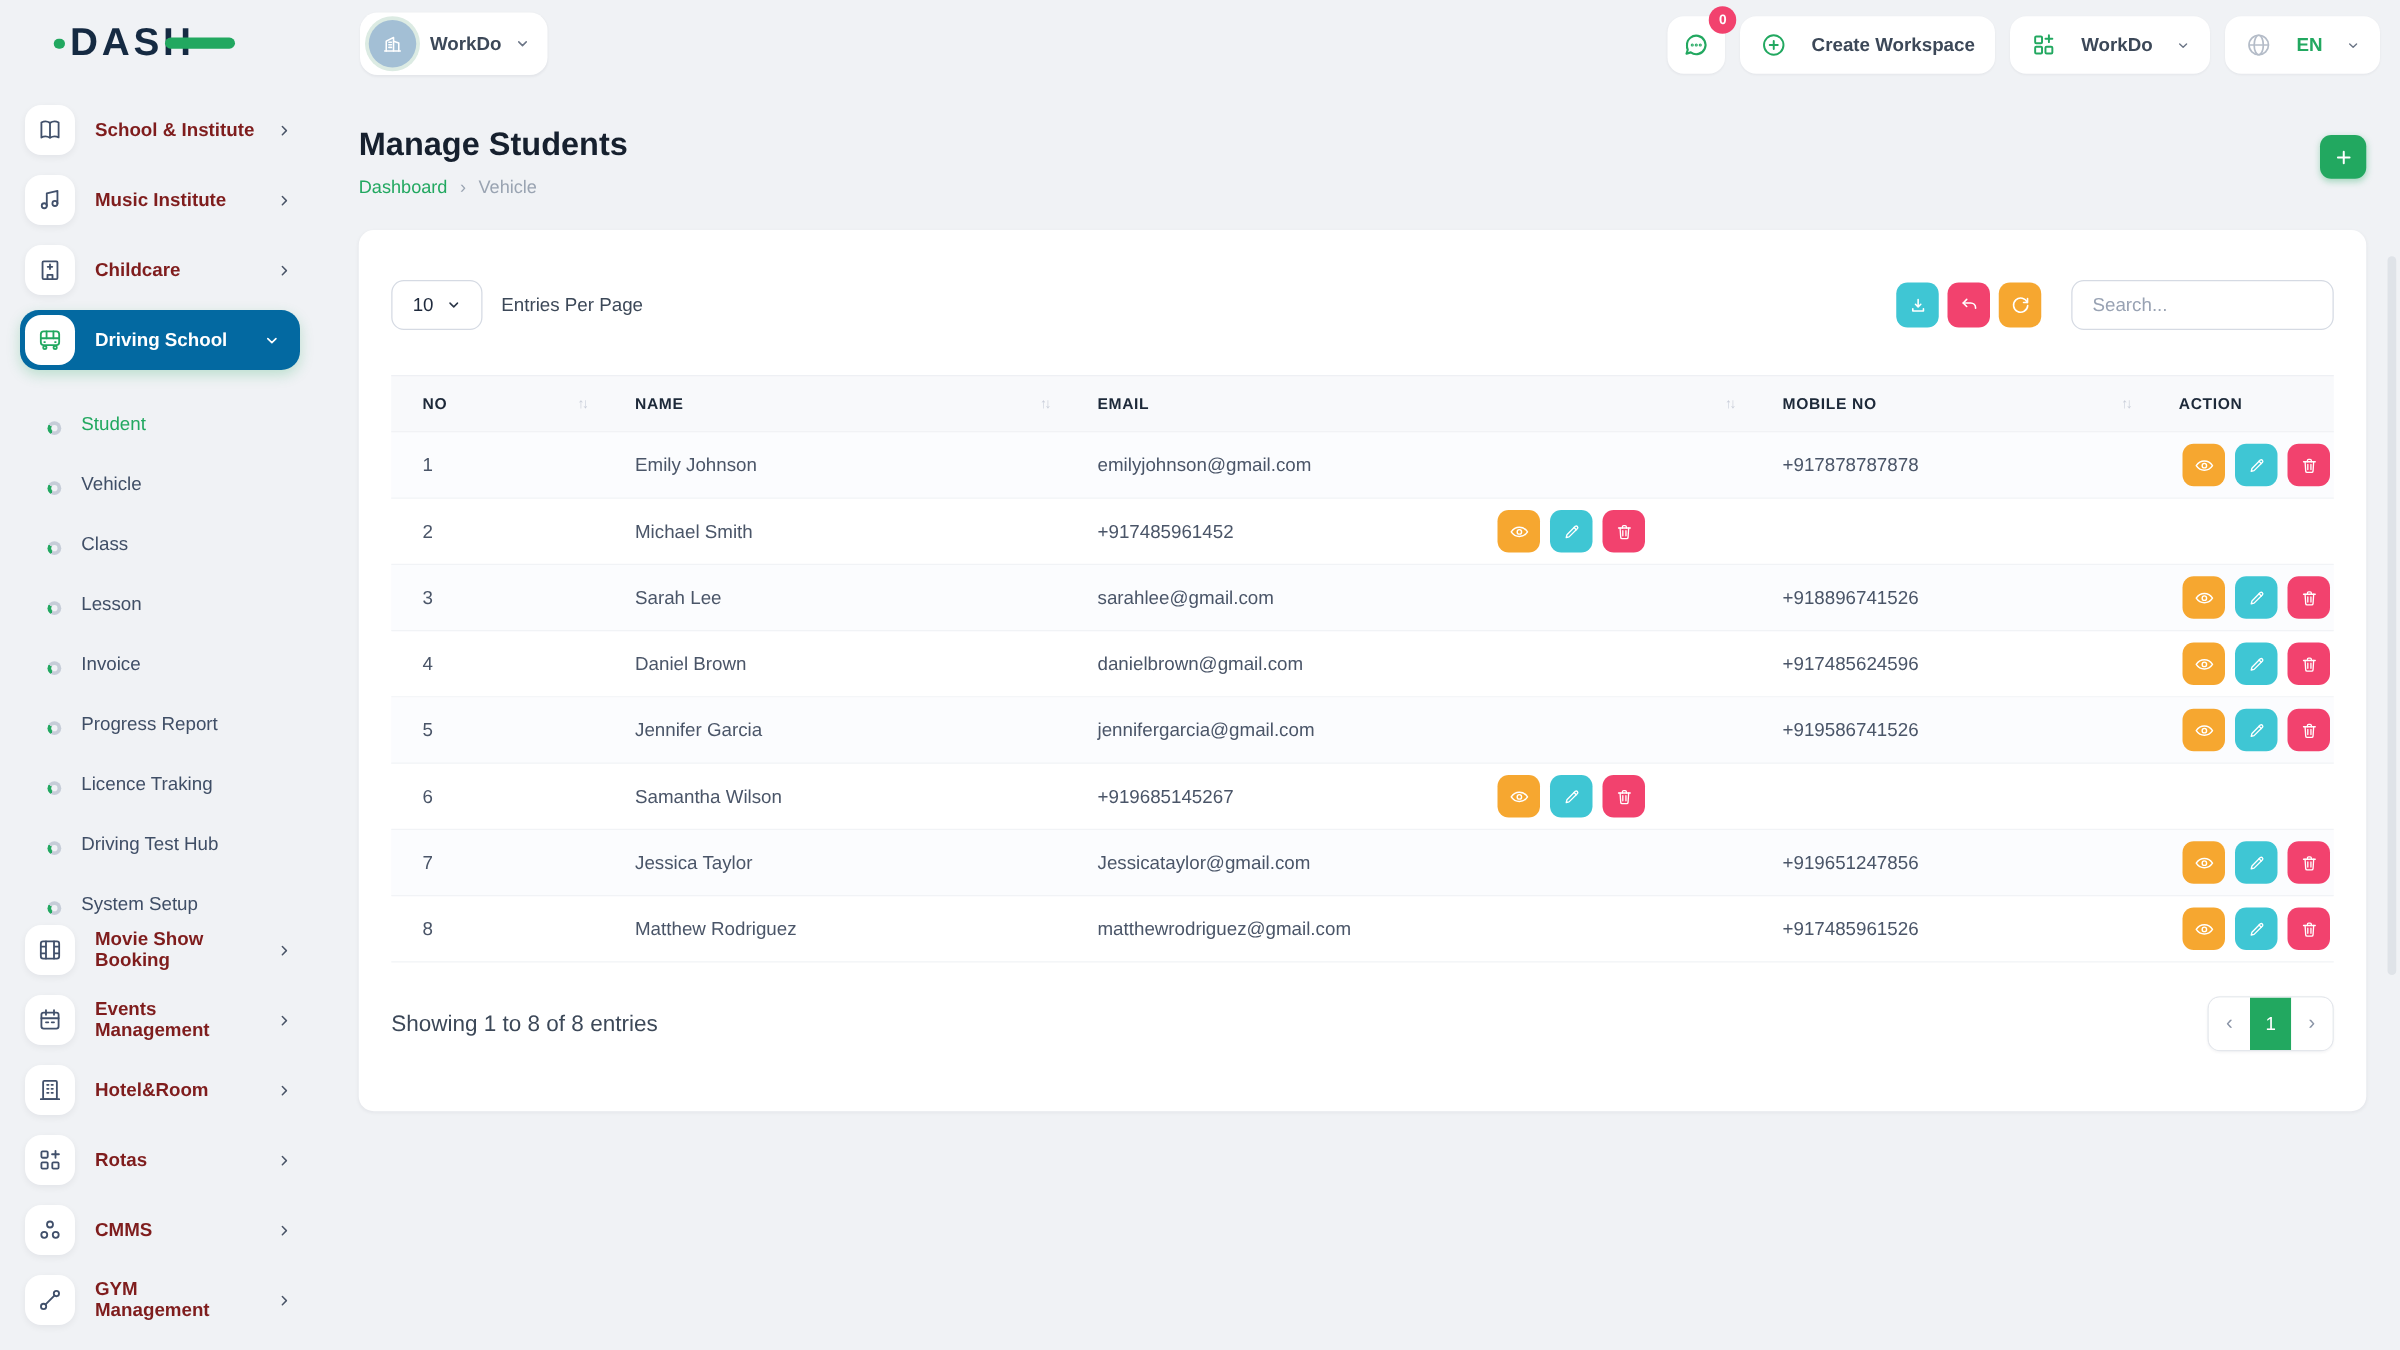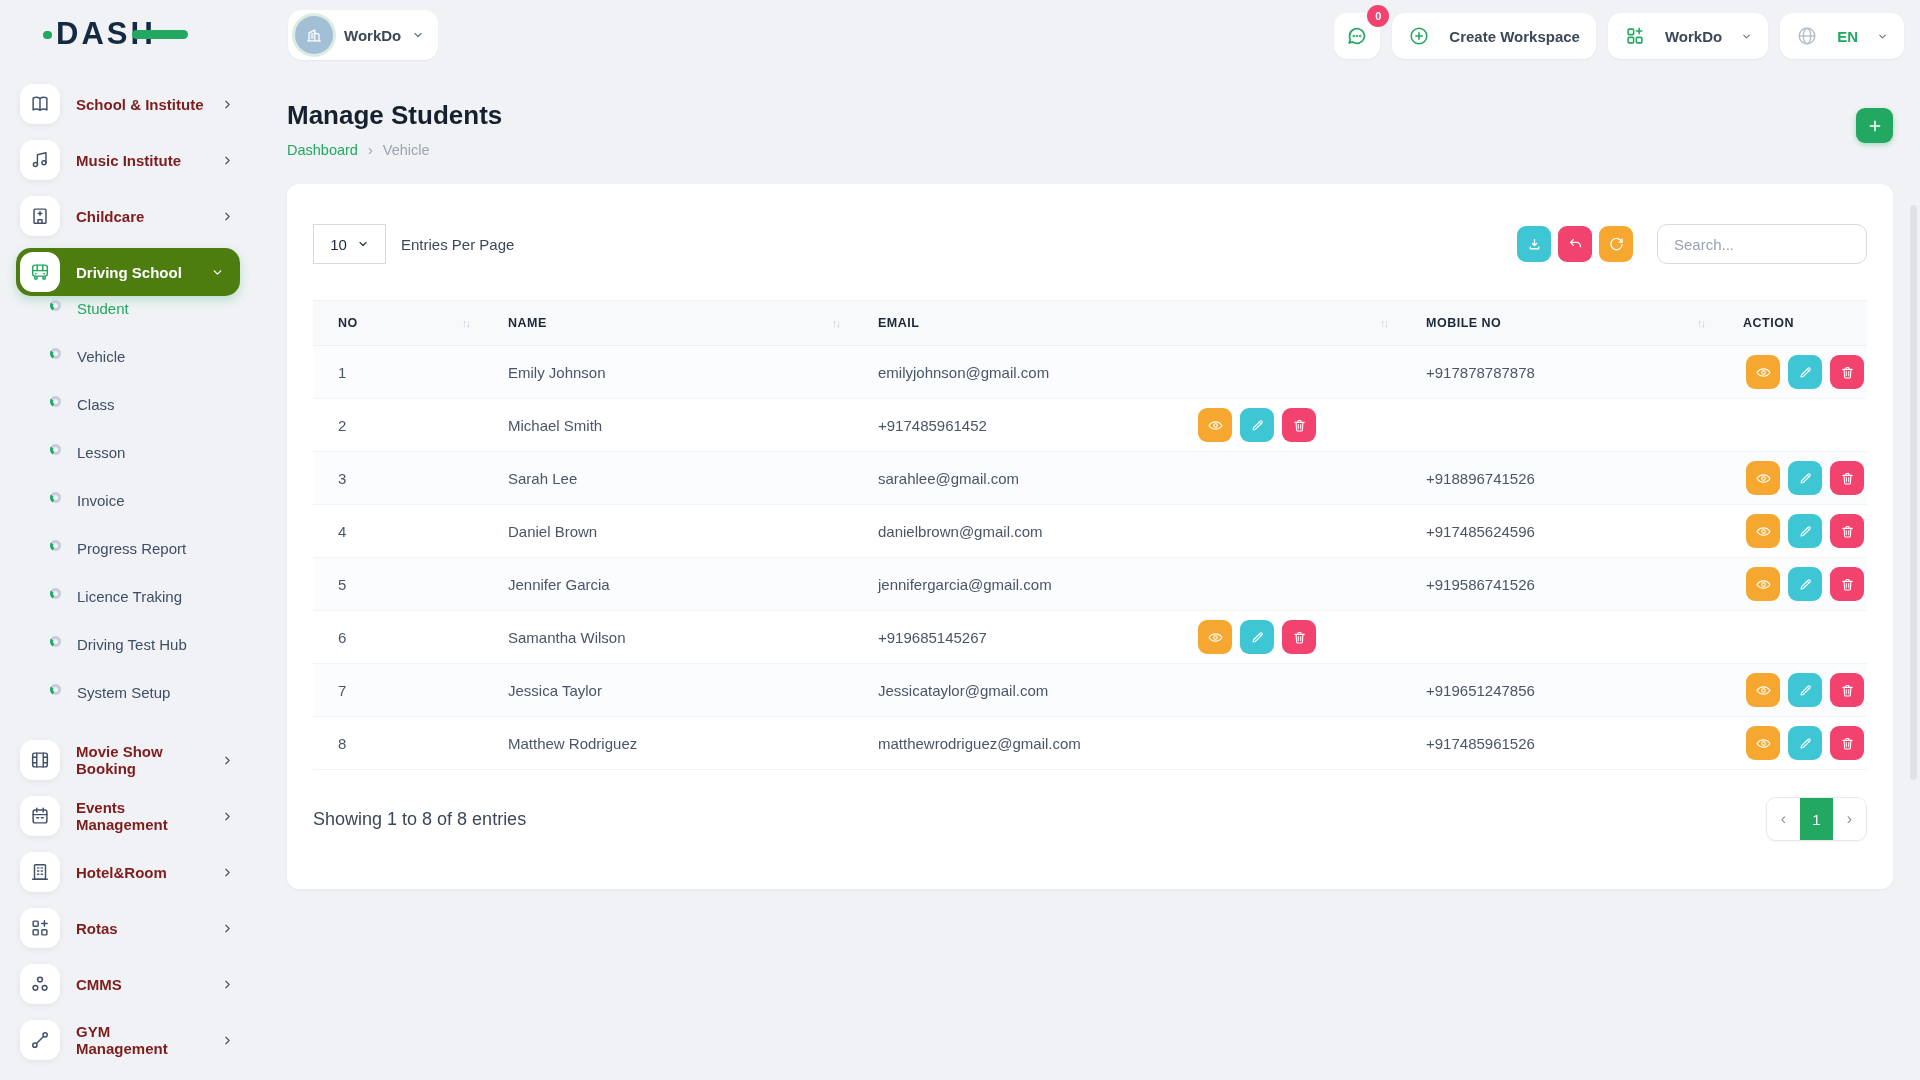--- a/index.html
+++ b/index.html
@@ -40,45 +40,45 @@
   .lang-code { color:#22a860; font-weight:700; }
   
   .sidebar { position:absolute; top:72px; left:0; width:256px; bottom:0; padding-top:4px; }
   .side-item { height:56px; display:flex; align-items:center; gap:16px;
                padding:0 22px 0 20px; cursor:pointer; }
   .icon-box { width:40px; height:40px; background:#fff; border-radius:13px; flex:none;
               box-shadow:0 2px 6px rgba(16,24,40,.06); display:flex; align-items:center;
               justify-content:center; }
   .side-label { font-size:15px; font-weight:700; color:#7f1d1d; flex:1; }
   .chev { flex:none; display:flex; }
-  .side-item.active { background:#4d7c0f; border-radius:15px; margin:4px 16px; height:48px;
+  .side-item.active { background:#0369a1; border-radius:15px; margin:4px 16px; height:48px;
                       padding:0 16px 0 4px; gap:16px; box-shadow:0 4px 10px rgba(34,168,96,.25); }
   .side-item.active .icon-box { box-shadow:none; }
   .side-item.active .side-label { color:#fff; }
-  .sub-item { height:48px; display:flex; align-items:flex-start; gap:16px; padding-left:50px; cursor:pointer; }
+  .sub-item { height:48px; display:flex; align-items:flex-end; gap:16px; padding-left:38px; cursor:pointer; }
   .bullet { width:11px; height:11px; border-radius:50%; position:relative; flex:none;
             background:conic-gradient(#c6cdd8 0 210deg, #22a860 210deg 300deg, #c6cdd8 300deg 360deg); }
   .bullet::after { content:""; position:absolute; inset:3px; background:#f0f2f5; border-radius:50%; }
   .sub-label { font-size:15px; color:#3f4e66; }
   .sub-item.active .sub-label { color:#22a860; }
   
   .main { position:absolute; left:256px; top:72px; right:0; bottom:0; padding:28px 27px 0 31px; }
   .page-head { display:flex; justify-content:space-between; align-items:flex-start; }
   .page-title { font-size:26px; font-weight:700; color:#16202e; }
   .breadcrumb { margin-top:11px; font-size:14.5px; display:flex; gap:10px; align-items:center; }
   .bc-home { color:#22a860; cursor:pointer; }
   .bc-sep { color:#9aa4b2; }
   .bc-cur { color:#9aa4b2; }
   .add-btn { width:37px; height:35px; background:#22a860; border:none; border-radius:9px;
              display:flex; align-items:center; justify-content:center; cursor:pointer; margin-top:8px;
              box-shadow:0 2px 5px rgba(34,168,96,.35); }
   .card { margin-top:26px; background:#fff; border-radius:12px; height:705px;
           box-shadow:0 1px 3px rgba(16,24,40,.05); padding:40px 26px 28px; }
   .toolbar { display:flex; align-items:center; }
-  .select-box { width:73px; height:40px; border:1px solid #d5dae3; border-radius:0; background:#fff;
+  .select-box { width:73px; height:40px; border:1px solid #d5dae3; border-radius:10px; background:#fff;
                 display:flex; align-items:center; justify-content:center; gap:10px; font-size:15px;
                 color:#1f2a3d; cursor:pointer; }
   .entries-label { margin-left:15px; font-size:15px; color:#3c4858; }
   .toolbar-right { margin-left:auto; display:flex; gap:7px; align-items:center; }
   .tool-btn { width:34px; height:36px; border:none; border-radius:9px; display:flex;
               align-items:center; justify-content:center; cursor:pointer; }
   .btn-teal { background:#3fc6d4; } .btn-pink { background:#f2426e; } .btn-orange { background:#f6a730; }
   .search-input { margin-left:17px; width:210px; height:40px; border:1px solid #d5dae3;
                   border-radius:10px; padding:0 16px; font-size:15px; color:#3c4858;
                   font-family:"Liberation Sans",sans-serif; background:#fff; outline:none; }

